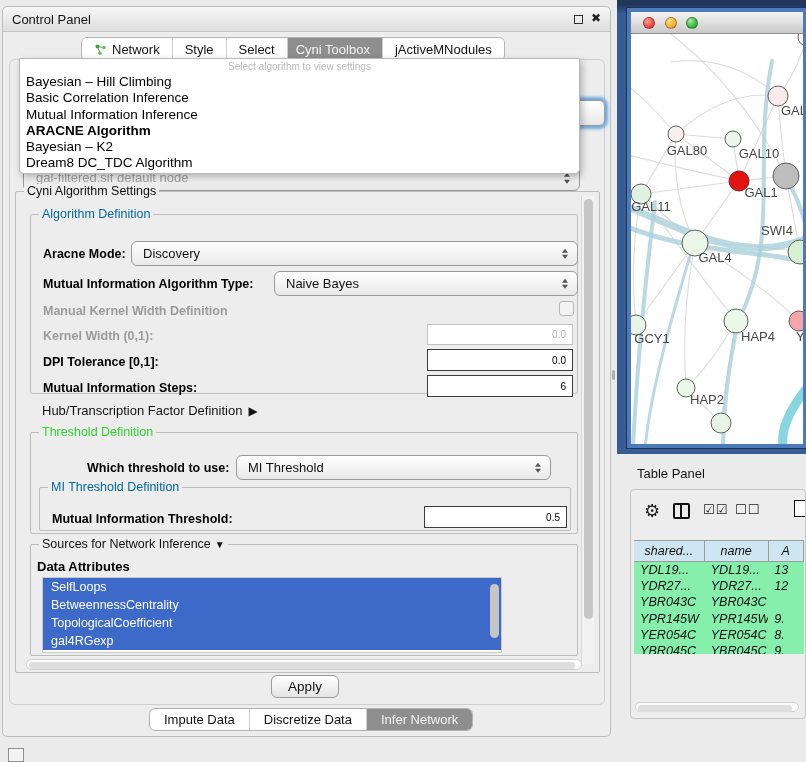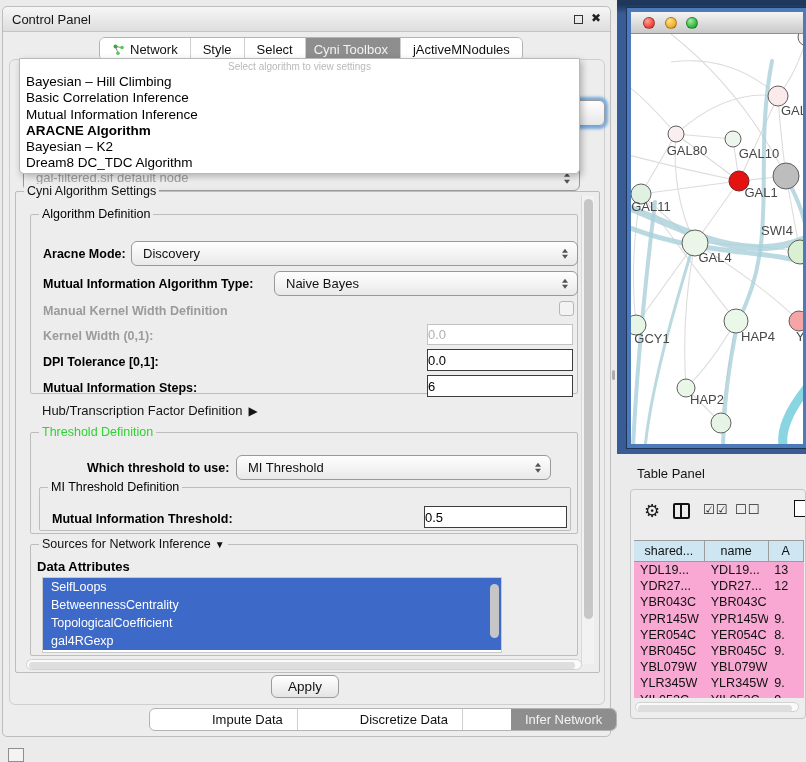--- a/index.html
+++ b/index.html
@@ -11,21 +11,21 @@
   .cp-window { position:absolute; left:2px; top:6px; width:609px; height:731px; background:#ededed;
                border:1px solid #bdbdbd; border-radius:5px; }
   .cp-titlebar { position:absolute; left:0; top:0; right:0; height:25px;
                  background:linear-gradient(#f6f6f6,#dedede); border-bottom:1px solid #c4c4c4;
                  border-radius:5px 5px 0 0; }
   .cp-title { position:absolute; left:9px; top:5px; font-size:13px; color:#141414; }
   .float-btn { position:absolute; right:27px; top:8px; width:9px; height:9px; border:1.5px solid #333; background:transparent; }
   .close-btn { position:absolute; right:9px; top:4px; font-size:12px; font-weight:bold; color:#222; cursor:default; }
 
   
-  .tabrow { position:absolute; left:96px; top:30px; height:24px; display:flex;
+  .tabrow { position:absolute; left:78px; top:30px; height:24px; display:flex;
             border:1px solid #b3b3b3; border-radius:6px; overflow:hidden; background:#fff; }
   .tab { display:flex; align-items:center; justify-content:center; gap:5px; padding:0 12px;
          font-size:13px; color:#111; background:#fff; border-right:1px solid #cfcfcf; white-space:nowrap; }
   .tab:last-child { border-right:none; }
   .tab.active { background:#8e8e8e; color:#f3f3f3;padding-left:8px; }
 
   .content-panel { position:absolute; left:6px; top:52px; width:596px; height:646px;
                    background:#ededed; border:1px solid #cfcfcf; border-radius:6px; }
 
   
@@ -37,57 +37,57 @@
   
   .popup { position:absolute; left:16px; top:51px; width:561px; height:116px; background:#fff;
            border:1px solid #b9b9b9; border-radius:0 0 5px 5px; box-shadow:2px 3px 7px rgba(0,0,0,.28); z-index:40; }
   .popup-hint { height:15px; text-align:center; color:#b9b9b9; font-size:10px; line-height:15px; }
   .popup-item { height:16.3px; line-height:16.3px; padding-left:6px; font-size:13.5px; color:#000; white-space:nowrap; }
   .popup-item.selected { font-weight:bold; }
 
   
   .group { position:absolute; border:1px solid #bdbdbd; border-radius:2px; }
   .legend { position:absolute; top:-8px; left:8px; background:#ededed; padding:0 3px; font-size:12.5px; white-space:nowrap; }
-  .legend.blue { color:#000000; }
+  .legend.blue { color:#0369a1; }
   .legend.green { color:#2fd32f; }
 
   .lbl { position:absolute; font-size:12.5px; font-weight:bold; color:#000; white-space:nowrap; }
   .lbl.gray { color:#9b9b9b; }
 
   .combo { position:absolute; height:25px; border:1px solid #999; border-radius:6px;
            background:linear-gradient(#fefefe,#e9e9e9); display:flex; align-items:center; }
   .combo-val { padding-left:11px; font-size:13px; color:#111; white-space:nowrap; overflow:hidden; }
   .spin { position:absolute; right:9px; top:50%; transform:translateY(-50%); display:flex; flex-direction:column; align-items:center; }
   .arr-up { width:0; height:0; border-left:3.5px solid transparent; border-right:3.5px solid transparent;
             border-bottom:4.5px solid #555; margin-bottom:2.5px; }
   .arr-dn { width:0; height:0; border-left:3.5px solid transparent; border-right:3.5px solid transparent;
             border-top:4.5px solid #555; }
 
   .tfield { position:absolute; height:22px; background:#fff; border:1.5px solid #3c3c3c;
-            font-family:"Liberation Sans",sans-serif; font-size:13px; text-align:left; padding-right:6px; color:#000; }
+            font-family:"Liberation Sans",sans-serif; font-size:10px; text-align:right; padding-right:6px; color:#000; }
   .tfield.disabled { border:1px solid #c2c2c2; color:#b0b0b0; height:21px; }
   .cbox { position:absolute; width:15px; height:15px; border:1px solid #b7b7b7; border-radius:3px; background:#f3f3f3; }
 
   .vscroll { position:absolute; background:#f2f2f2; border-left:1px solid #d8d8d8; }
   .vthumb { position:absolute; left:2px; width:9px; background:#c6c6c6; border-radius:4.5px; }
   .hscroll { position:absolute; background:#fafafa; border:1px solid #d2d2d2; border-radius:6px; }
   .hthumb { position:absolute; left:2px; top:1.5px; height:7px; background:#dedede; border-radius:3.5px; }
 
   .listbox { position:absolute; background:#fff; border:1px solid #c9c9c9; overflow:hidden; }
   .list-item { height:18px; line-height:18px; padding-left:8px; font-size:12.5px;
                background:#3d69c9; color:#fff; white-space:nowrap; }
 
   .apply-btn { position:absolute; height:23px; border:1px solid #9a9a9a; border-radius:6px;
                background:linear-gradient(#ffffff,#e4e4e4); font-size:13.5px; color:#111;
                display:flex; align-items:center; justify-content:center; font-family:"Liberation Sans",sans-serif; }
 
   .bottom-tabs { position:absolute; display:flex; height:23px; border:1px solid #b3b3b3; border-radius:6px;
                  overflow:hidden; background:#fff; }
   .btab { display:flex; align-items:center; justify-content:center; padding:0 14px; font-size:13px;
-          border-right:1px solid #cfcfcf; white-space:nowrap;margin-left:48px; }
+          border-right:1px solid #cfcfcf; white-space:nowrap; }
   .btab:last-child { border-right:none; }
   .btab.active { background:#8e8e8e; color:#f3f3f3; }
 
   .hub-row { position:absolute; font-size:13px; color:#141414; white-space:nowrap; }
   .tri-right { font-size:12px; margin-left:6px; }
   .tri-down { font-size:10px; margin-left:4px; }
 
   .mini-sq { position:absolute; left:8px; top:748px; width:16px; height:14px; border:1.5px solid #8f8f8f; background:#f3f3f3; }
   .splitter { position:absolute; left:612px; top:370px; width:3px; height:10px; background:#adadad; border-radius:2px; }
 
@@ -107,22 +107,22 @@
   .tp-label { position:absolute; left:637px; top:466px; font-size:13px; color:#141414; }
   .tp-card { position:absolute; left:630px; top:489px; width:176px; height:230px; background:#ededed;
              border:1px solid #c6c6c6; border-radius:4px; overflow:hidden; }
   .tp-toolbar { position:absolute; left:0; top:0; right:0; height:46px; }
   .gear { position:absolute; left:13px; top:11px; font-size:18px; color:#1c1c1c; line-height:20px; }
   .colicon { position:absolute; left:42px; top:13px; width:17px; height:16px; border:2px solid #111; border-radius:2px; }
   .colicon:after { content:""; position:absolute; left:5px; top:0; bottom:0; width:2px; background:#111; }
   .checkpair { position:absolute; top:12px; font-size:13px; color:#222; letter-spacing:1px; }
   .fileicon { position:absolute; left:163px; top:10px; width:13px; height:17px; border:1.5px solid #111; background:#fff; }
 
-  .tp-table { position:absolute; left:3px; top:50px; width:170px; height:158px; background:#f9a8d4; overflow:hidden;
-              border-top:1px solid #9c9c9c; }
+  .tp-table { position:absolute; left:3px; top:50px; width:170px; height:114px; background:#86efac; overflow:hidden;
+              border-top:1px solid #9c9c9c;font-style:italic; }
   .tp-head { display:flex; height:21px; border-bottom:1px solid #9c9c9c; background:#cde6f2; }
   .tp-hcell { font-size:12.5px; display:flex; align-items:center; justify-content:center;
               border-right:1px solid #9c9c9c; overflow:hidden; white-space:nowrap; }
   .tp-row { display:flex; height:16.2px; }
   .tp-cell { font-size:12.6px; line-height:16.2px; padding-left:6px; overflow:hidden; white-space:nowrap; }
   .c1 { width:80px; } .c2 { width:72px; } .c3 { width:40px; }
 
   .net-icon { width:13px; height:13px; }
 </style>
 </head>

